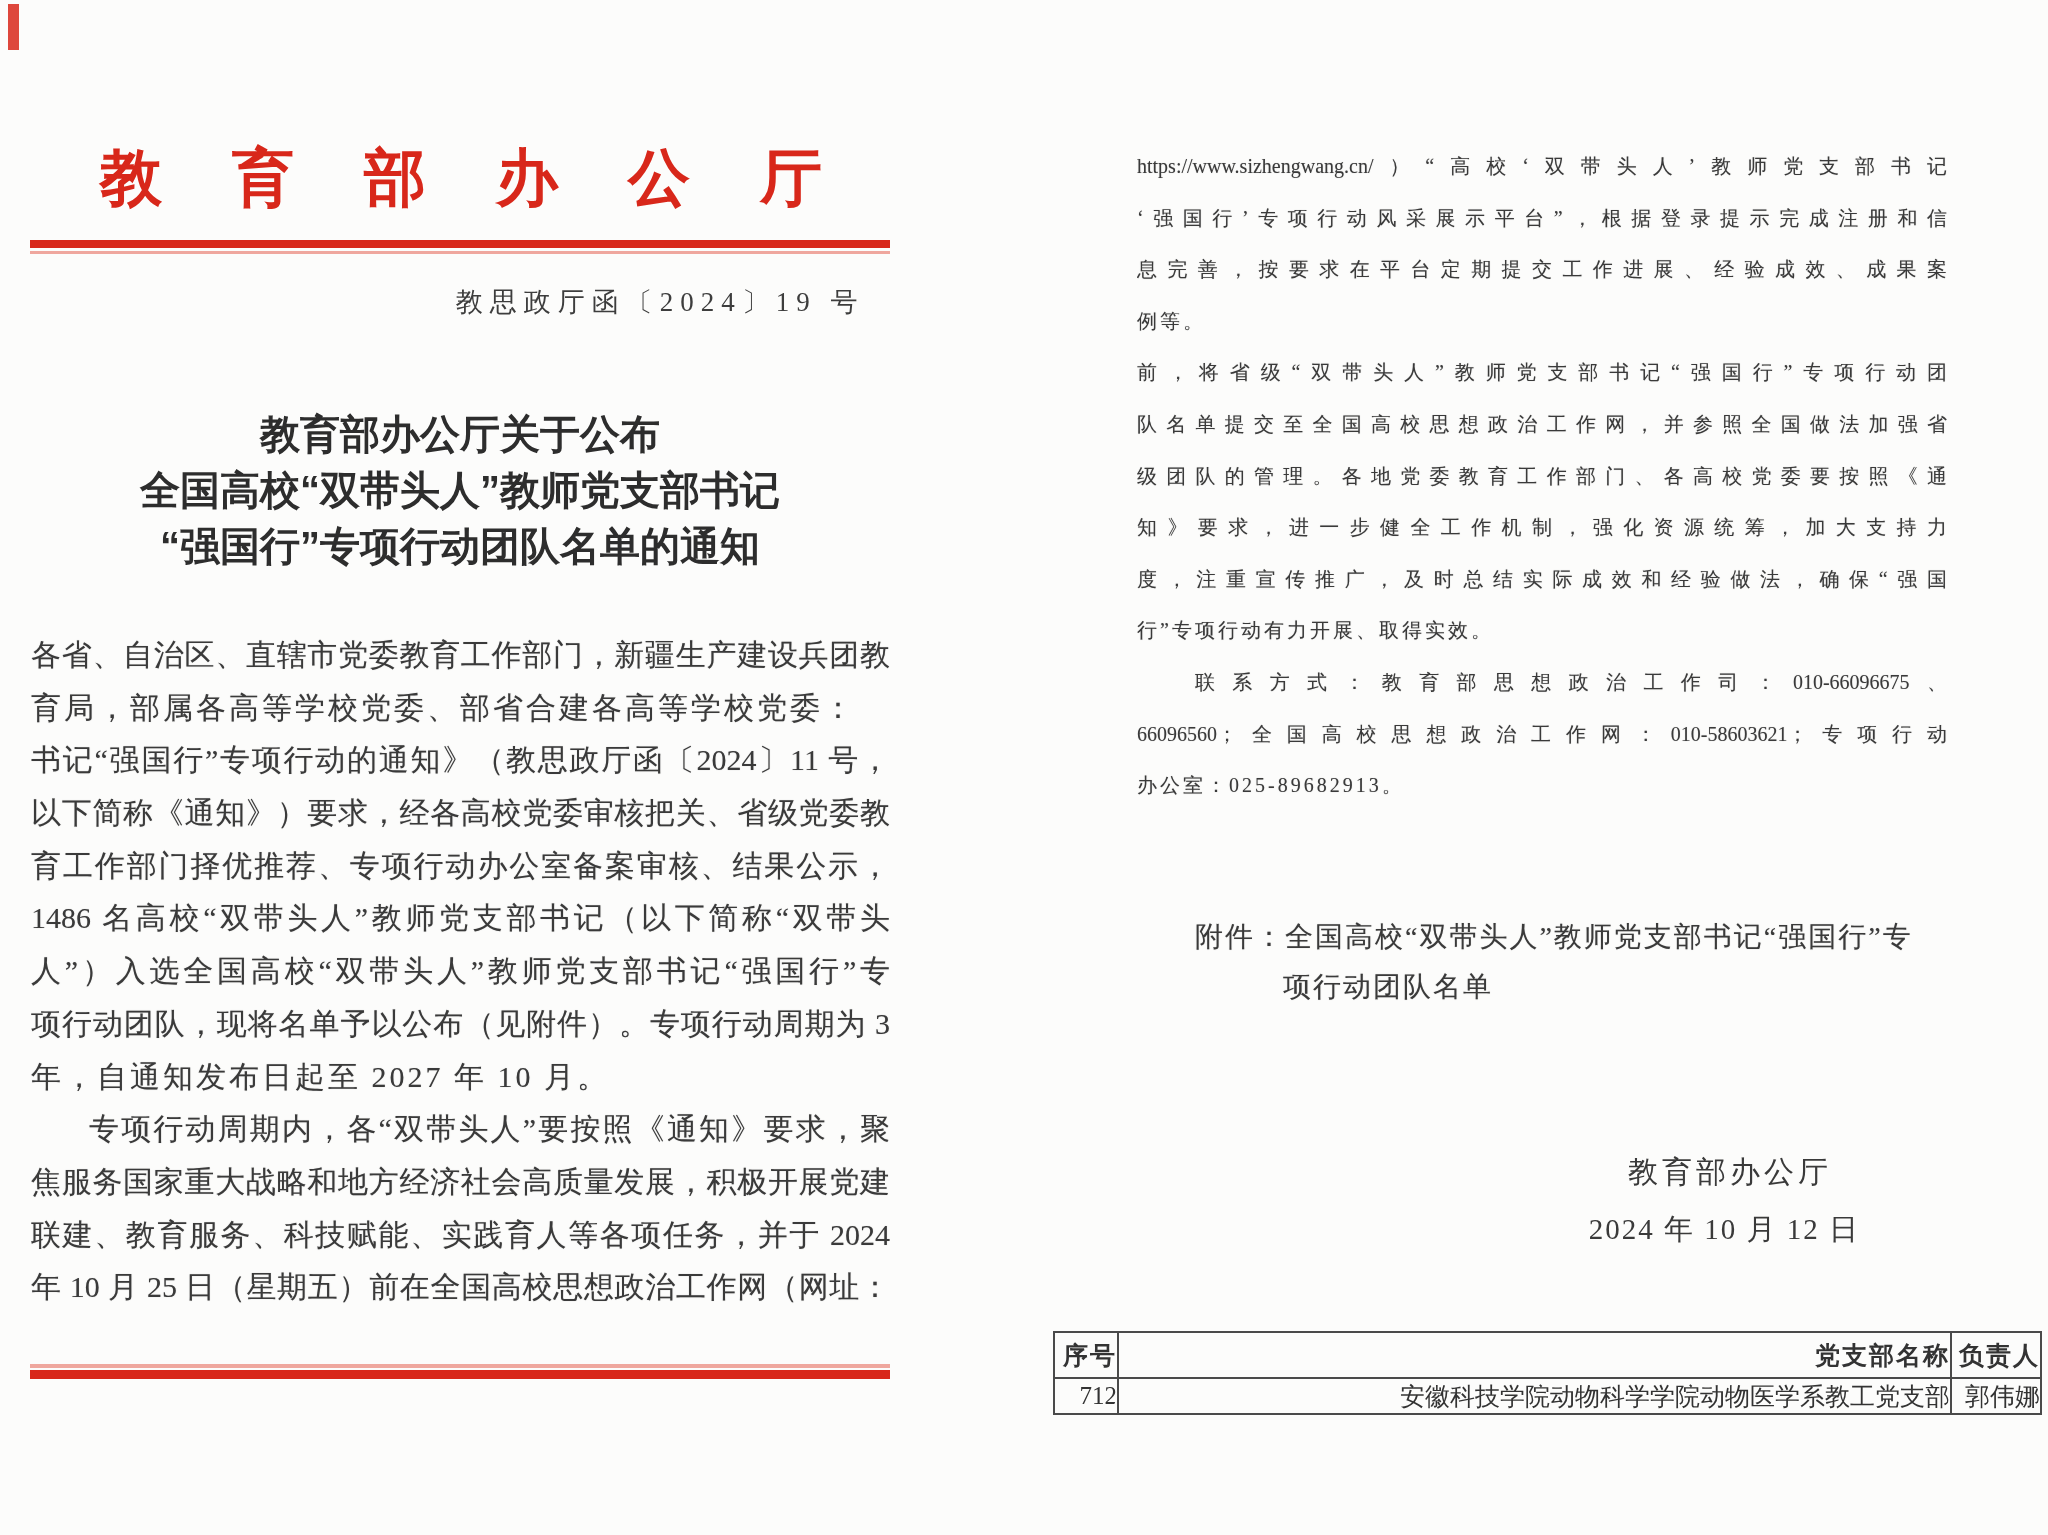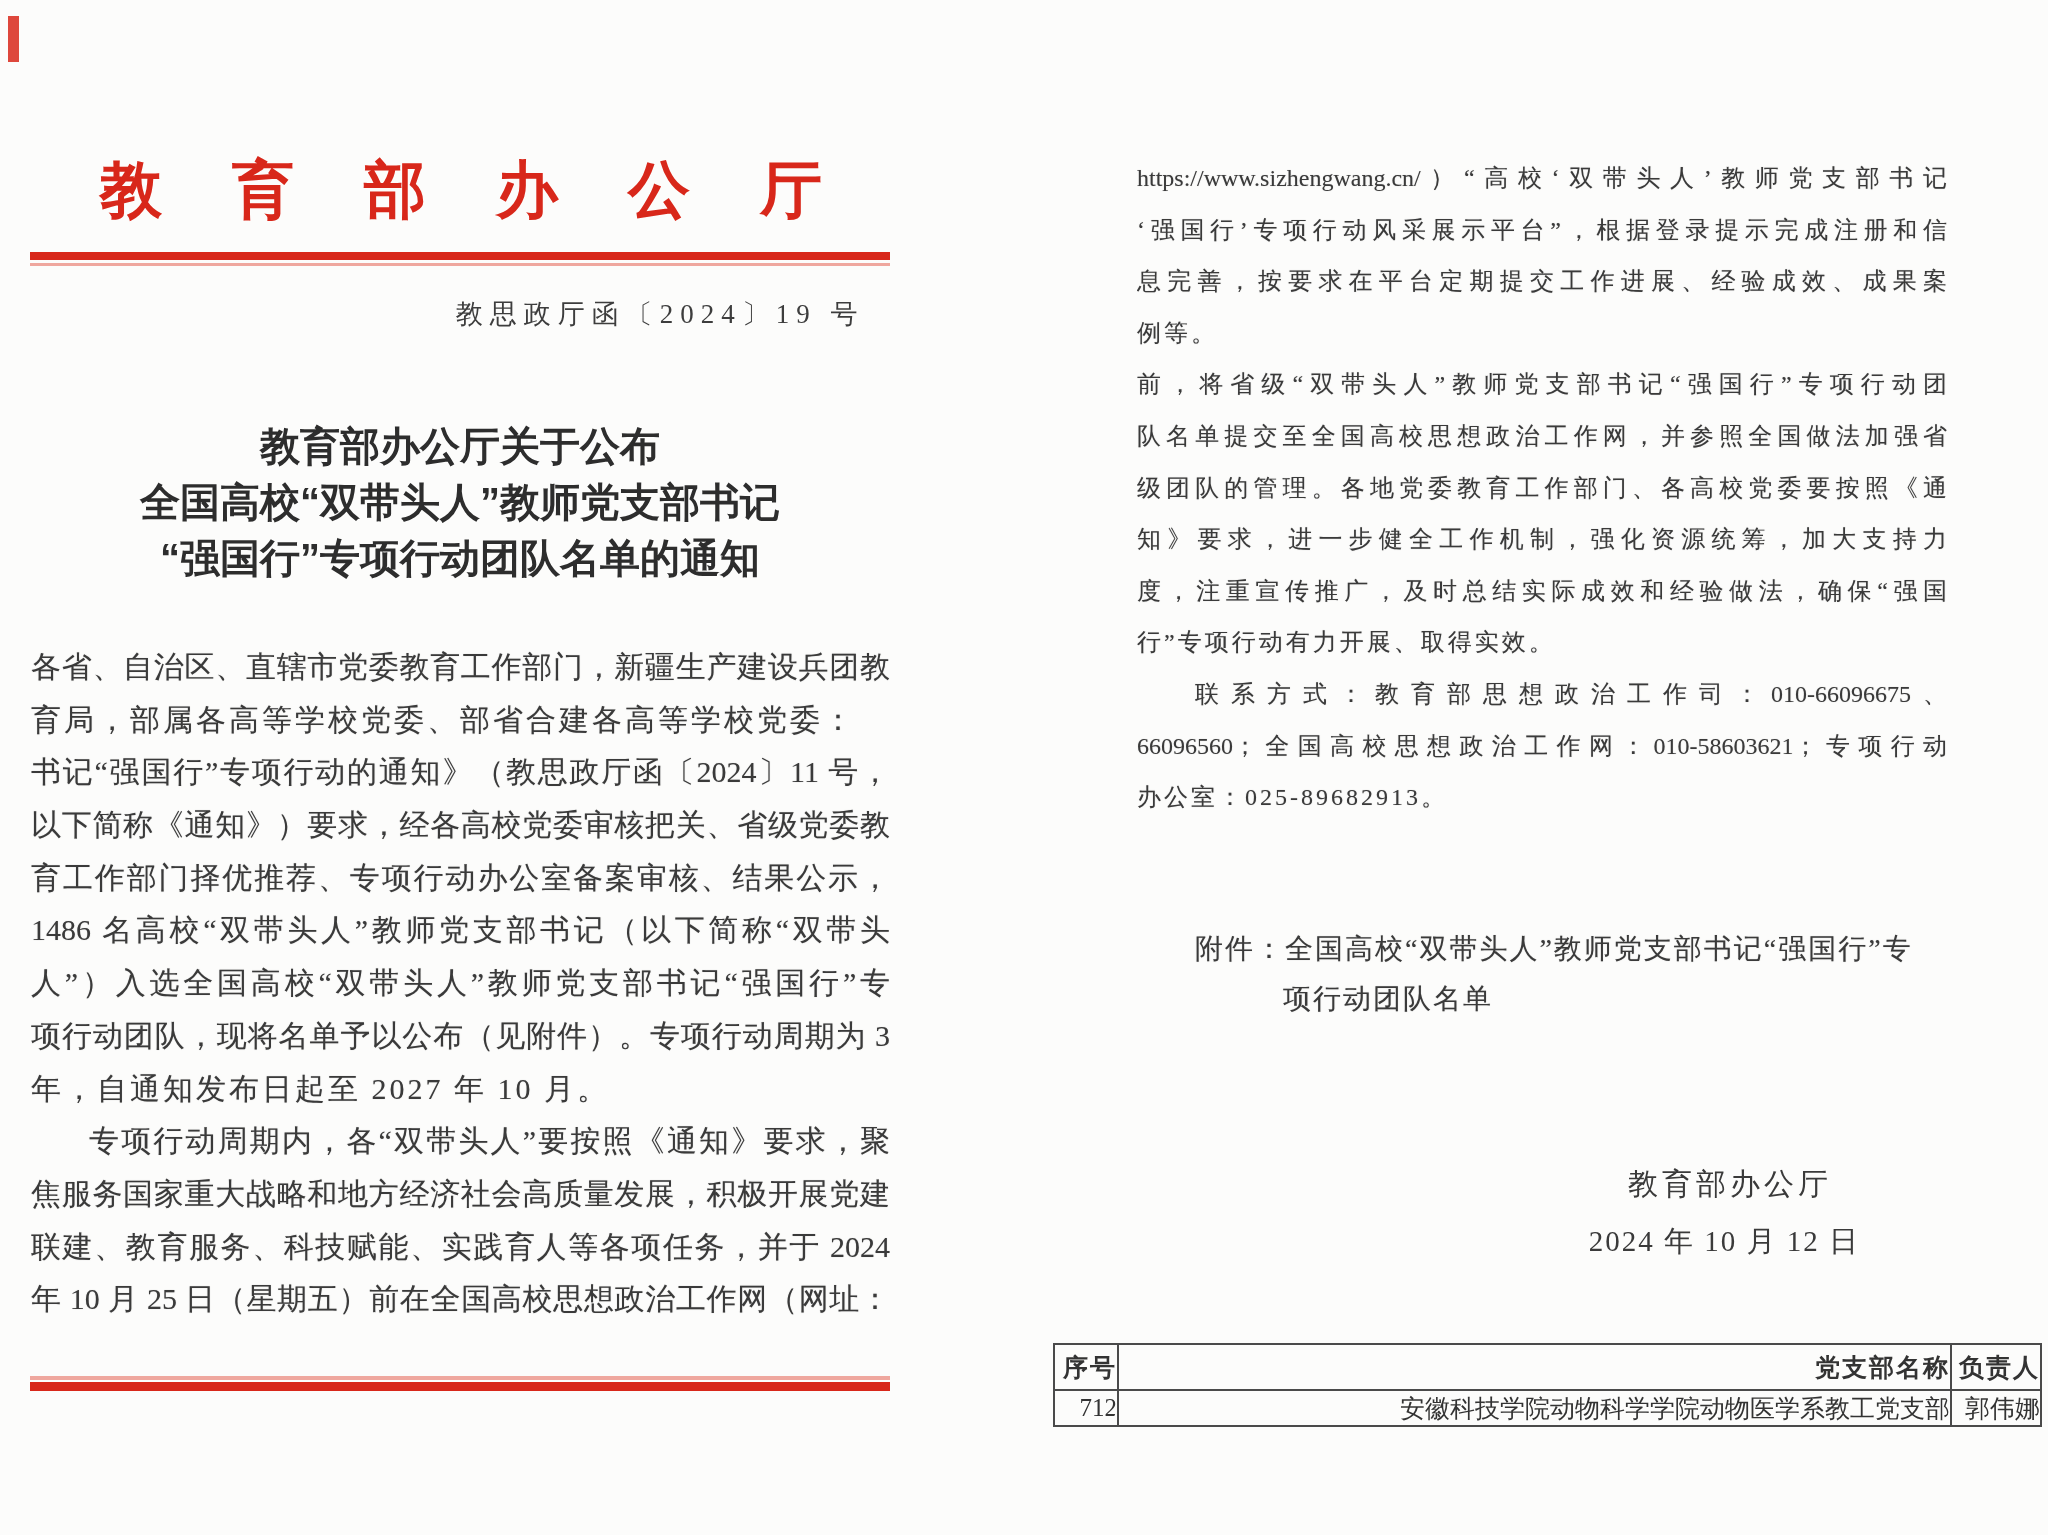--- a/index.html
+++ b/index.html
@@ -2,21 +2,21 @@
 <html><head>
 <meta charset="utf-8">
 <style>
   html,body{margin:0;padding:0;}
   body{
     width:2048px;height:1535px;position:relative;
     background:#fcfcfb;overflow:hidden;
     font-family:"Liberation Serif","DejaVu Serif",serif;
     color:#383838;
   }
-  .abs{position:absolute;margin-top:12px;}
+  .abs{position:absolute;}
   
   #corner-mark{left:8px;top:4px;width:11px;height:46px;background:#d8271a;opacity:.85;}
   #letterhead{
     left:30px;top:136px;width:860px;text-align:center;
     font-size:62px;font-weight:700;color:#d8271a;
     letter-spacing:70px;text-indent:70px;white-space:nowrap;
     font-family:"Liberation Serif","DejaVu Serif",serif;
   }
   .rule-wrap{left:30px;width:860px;}
   #head-rule{top:240px;}
@@ -32,21 +32,21 @@
     font-size:27px;letter-spacing:7px;color:#3d3d3d;white-space:nowrap;
   }
   #notice-title{
     left:30px;top:406px;width:860px;text-align:center;
     font-size:40px;line-height:56px;font-weight:700;color:#2d2d2d;
     font-family:"Liberation Sans","DejaVu Sans",sans-serif;
   }
   .bodycol{font-size:30px;color:#3a3a3a;text-shadow:0 0 1px rgba(70,70,70,.35);}
   #left-body{left:31px;top:629px;width:859px;}
   #left-body .line{height:52.7px;line-height:52.7px;}
-  #right-body{left:1137px;top:141px;width:810px;font-size:24px;}
+  #right-body{left:1137px;top:141px;width:810px;font-size:20px;}
   #right-body .line{height:51.6px;line-height:51.6px;}
   .line{white-space:nowrap;}
   .fill{text-align:justify;text-align-last:justify;white-space:normal;overflow:hidden;}
   .end{text-align:left;letter-spacing:3px;}
   .indent{padding-left:58px;}
   
   #attachment{left:1137px;top:912px;width:820px;font-size:28px;color:#3a3a3a;
     text-shadow:0 0 1px rgba(70,70,70,.35);}
   #attachment .a1{padding-left:58px;height:50px;line-height:50px;letter-spacing:2px;}
   #attachment .a2{padding-left:146px;height:50px;line-height:50px;letter-spacing:2px;}

